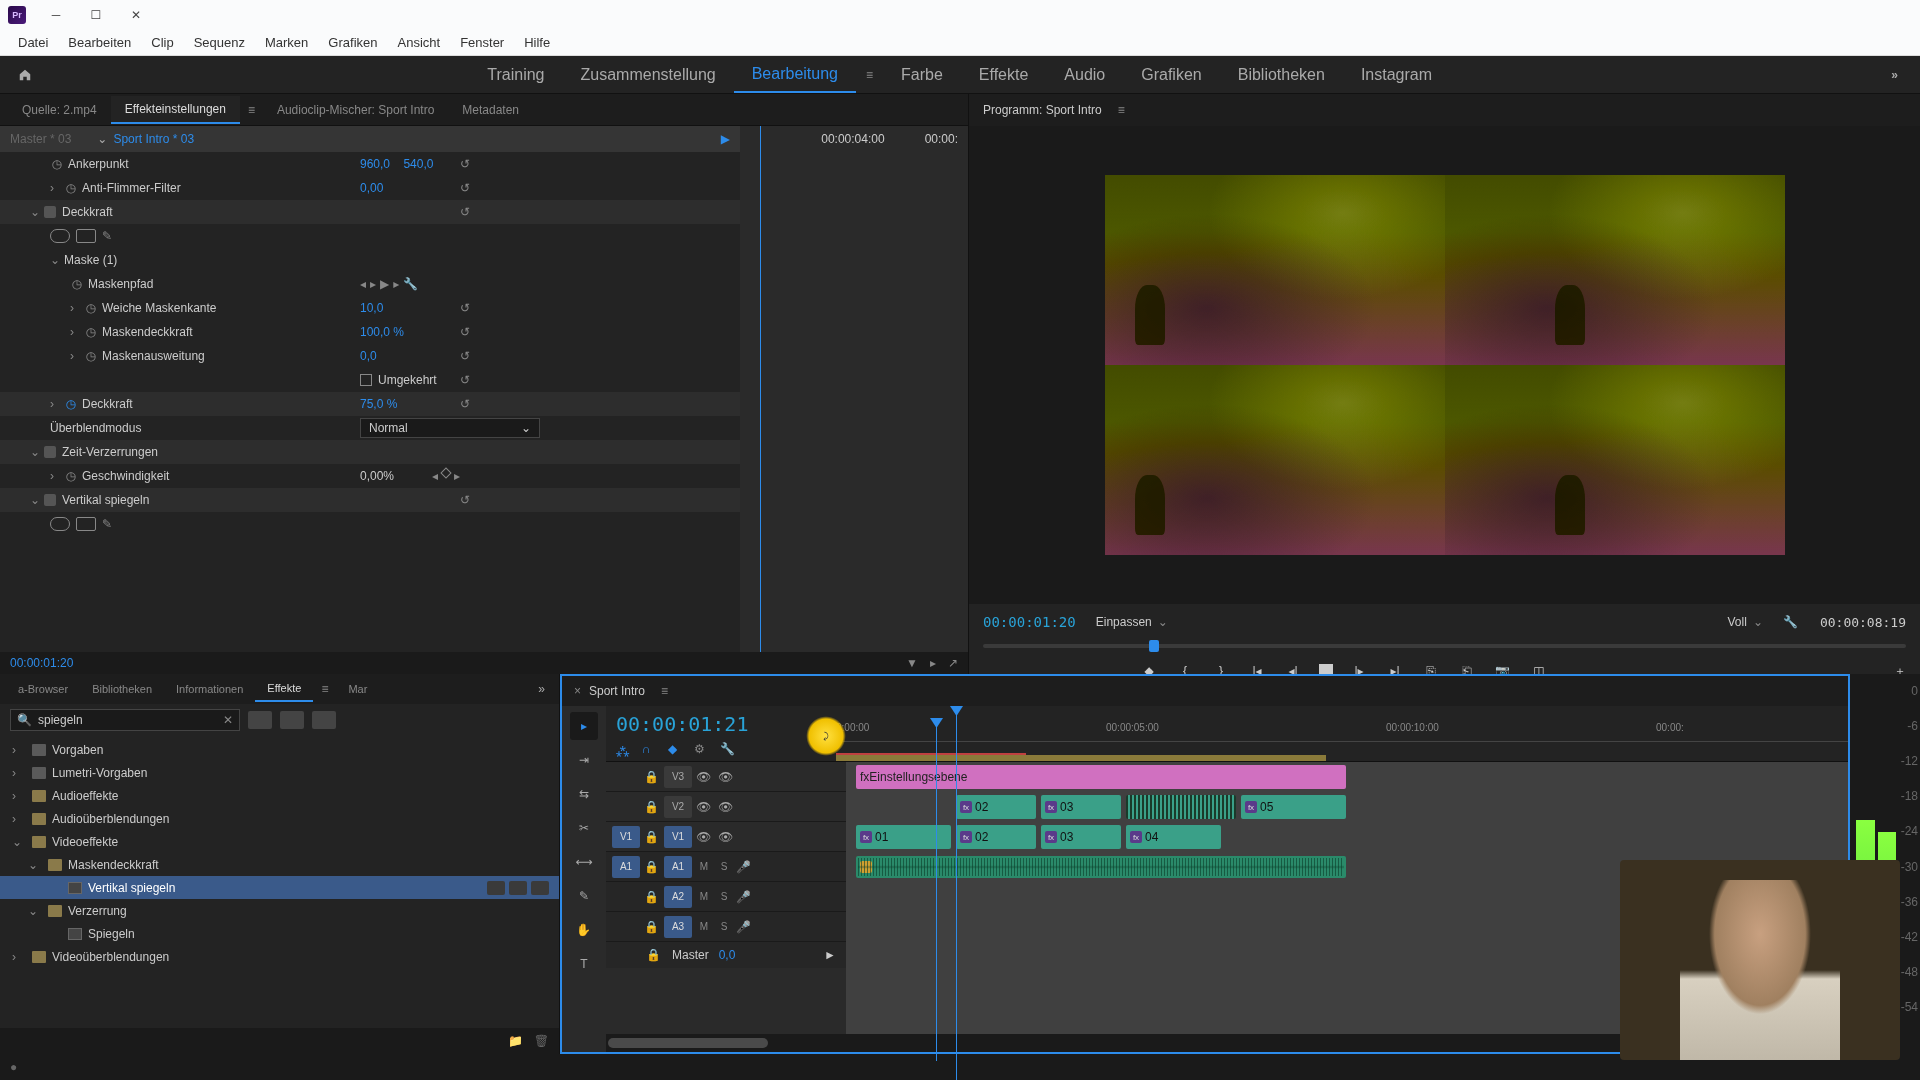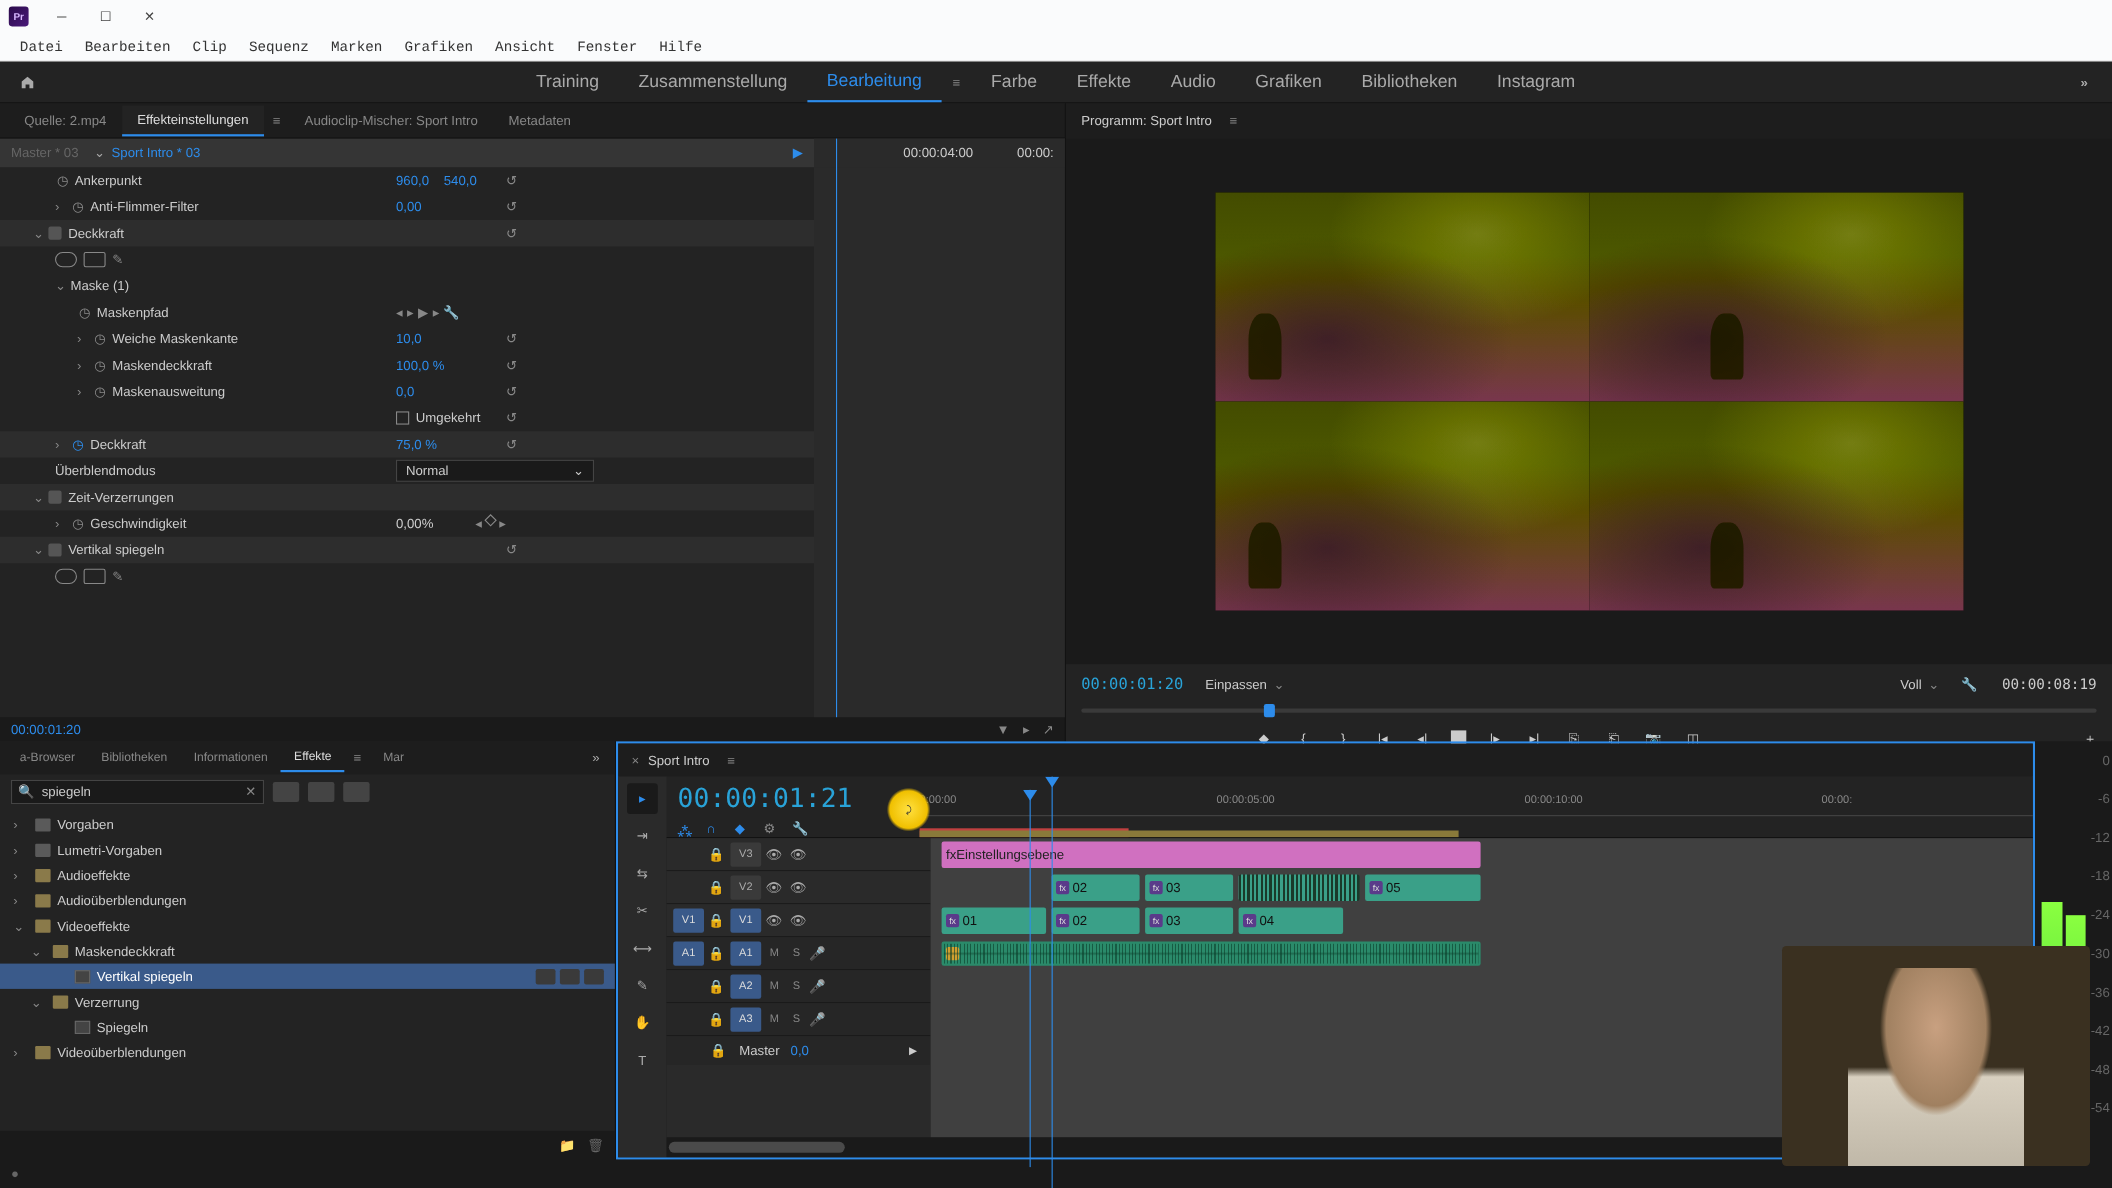--- a/index.html
+++ b/index.html
@@ -6,21 +6,21 @@
 body { background: #232323; color: #c0c0c0; width: 1920px; height: 1080px; overflow: hidden; }
 
 
 .titlebar { height: 30px; background: #fafbfc; display: flex; align-items: center; padding: 0 8px; color: #333; }
 .titlebar .logo { width: 18px; height: 18px; background: linear-gradient(135deg,#2a0a4a,#4a1a7a); border-radius: 3px; margin-right: 10px; display:flex; align-items:center; justify-content:center; color:#d8b8ff; font-size:9px; font-weight:bold;}
 .titlebar .title { flex: 1; font-size: 13px; }
 .titlebar .winbtn { width: 40px; height: 30px; display: flex; align-items: center; justify-content: center; color: #444; }
 
 
 .menubar { height: 26px; background: #fafbfc; display: flex; align-items: center; padding: 0 8px; color: #333; border-bottom: 1px solid #ddd;}
-.menubar span { padding: 4px 10px; font-size: 13px; font-family: Liberation Mono, monospace; }
+.menubar span { padding: 4px 10px; font-size: 13px; }
 
 
 .workspaces { height: 38px; background: #232323; display: flex; align-items: center; padding: 0 10px; gap: 0; border-bottom: 1px solid #111;}
 .ws-home { width: 30px; height: 30px; display:flex; align-items:center; justify-content:center; color:#aaa;}
 .ws-spacer { flex: 1; }
 .ws-tab { padding: 8px 18px; color: #aaa; font-size: 16px; }
 .ws-tab.active { color: #2d8ceb; border-bottom: 2px solid #2d8ceb; }
 .ws-menu { padding: 0 10px; color:#888; }
 .ws-overflow { padding: 0 12px; color:#aaa; font-weight:bold; }
 
@@ -33,21 +33,21 @@
 .panel-tabs { height: 32px; background: #1d1d1d; display: flex; align-items: center; padding: 0 8px; gap: 0; border-bottom: 1px solid #111;}
 .panel-tab { padding: 6px 14px; color: #888; font-size: 12px; }
 .panel-tab.active { color: #ddd; border-bottom: 2px solid #2d8ceb; background:#232323;}
 .panel-menu { color:#888; padding: 0 8px;}
 
 
 .effect-controls { flex:1; background: #232323; display:flex; position:relative; }
 .ec-left { width: 740px; overflow:hidden;}
 .ec-right { flex:1; background:#2a2a2a; position:relative;}
 .ec-header { height: 26px; background:#353535; display:flex; align-items:center; padding:0 10px; font-size:11px;}
-.ec-master { color:#666; margin-right:8px;}
+.ec-master { color:#666; margin-right:20px;}
 .ec-chevron { color:#aaa; padding:0 6px;}
 .ec-clip { color:#2d8ceb; }
 .ec-playhead-btn { margin-left:auto; color:#2d8ceb;}
 .ec-timecode-row { height:26px; display:flex; align-items:center; padding:0 10px; font-size:11px; color:#ccc; background:#2a2a2a;}
 .ec-tc { margin-left:auto; margin-right:40px;}
 .ec-tc2 { }
 
 .prop-row { height: 24px; display:flex; align-items:center; padding-left:10px; font-size:11px; color:#ccc;}
 .prop-row.section { background:#2d2d2d;}
 .prop-indent-1 { padding-left: 30px;}
@@ -127,21 +127,21 @@
 .tl-header { height:30px; background:#1d1d1d; display:flex; align-items:center; padding:0 12px;}
 .tl-seq { color:#ccc;}
 .tl-close { color:#888; margin-right:8px;}
 .tl-body { flex:1; display:flex; background:#232323;}
 .tl-tools { width:44px; background:#2a2a2a; display:flex; flex-direction:column; align-items:center; padding-top:6px; gap:6px;}
 .tl-tool { width:28px; height:28px; display:flex; align-items:center; justify-content:center; color:#aaa; border-radius:3px;}
 .tl-tool.active { background:#1a1a1a; color:#2d8ceb;}
 .tl-main { flex:1; display:flex; flex-direction:column;}
 .tl-top { height:56px; display:flex; border-bottom:1px solid #111;}
 .tl-timecode-big { width:220px; padding:6px 10px;}
-.tl-tc-val { color:#29a3d8; font-size:24px; font-family:monospace;}
+.tl-tc-val { color:#29a3d8; font-size:20px; font-family:monospace;}
 .tl-ctrl-icons { display:flex; gap:10px; margin-top:6px; color:#2d8ceb;}
 .tl-ctrl-icons span { width:16px;}
 .tl-ctrl-icons .grey { color:#888;}
 .tl-ruler-area { flex:1; position:relative;}
 .tl-ruler { position:absolute; top:16px; left:0; right:0; height:20px; border-bottom:1px solid #444;}
 .tl-ruler-tick { position:absolute; top:0; color:#888; font-size:10px;}
 .tl-workarea { position:absolute; bottom:0; height:6px; background:#8a7a3a;}
 .tl-playhead { position:absolute; top:12px; bottom:-300px; width:1px; background:#2d8ceb; z-index:5;}
 .tl-playhead::before { content:''; position:absolute; top:0; left:-6px; width:13px; height:10px; background:#2d8ceb; clip-path: polygon(0 0, 100% 0, 50% 100%);}
 .tl-cursor-highlight { position:absolute; width:40px; height:40px; background:radial-gradient(circle,#ffe040 0%,#f0c000 60%,transparent 70%); border-radius:50%; top:10px; left:-20px; z-index:10; display:flex; align-items:center; justify-content:center;}

